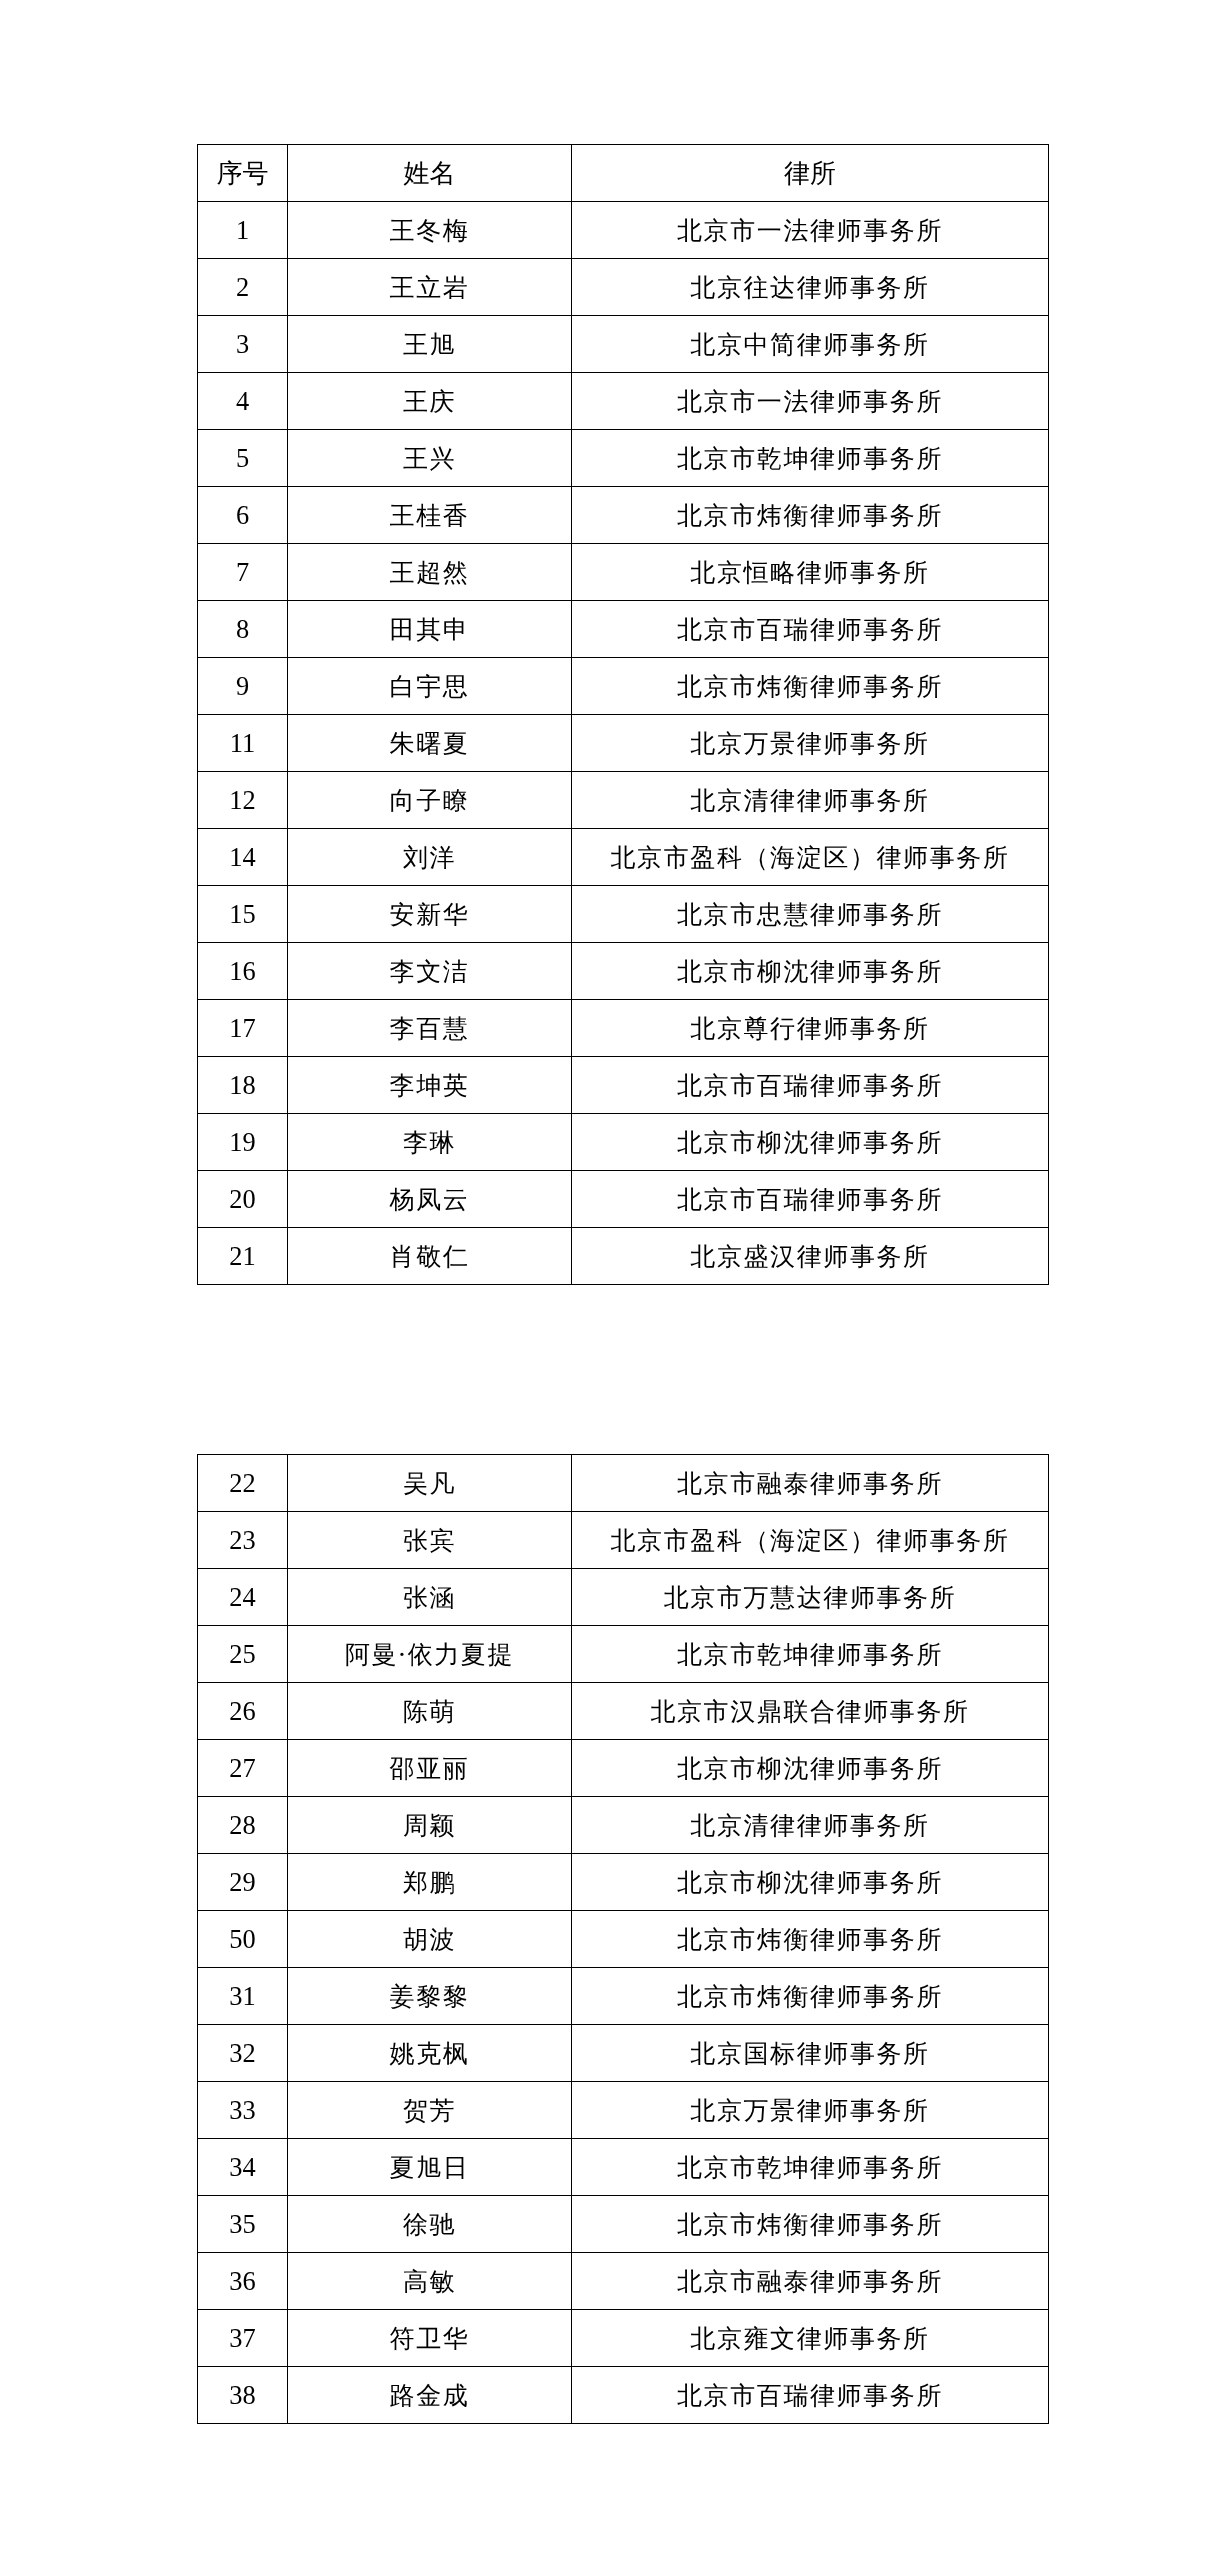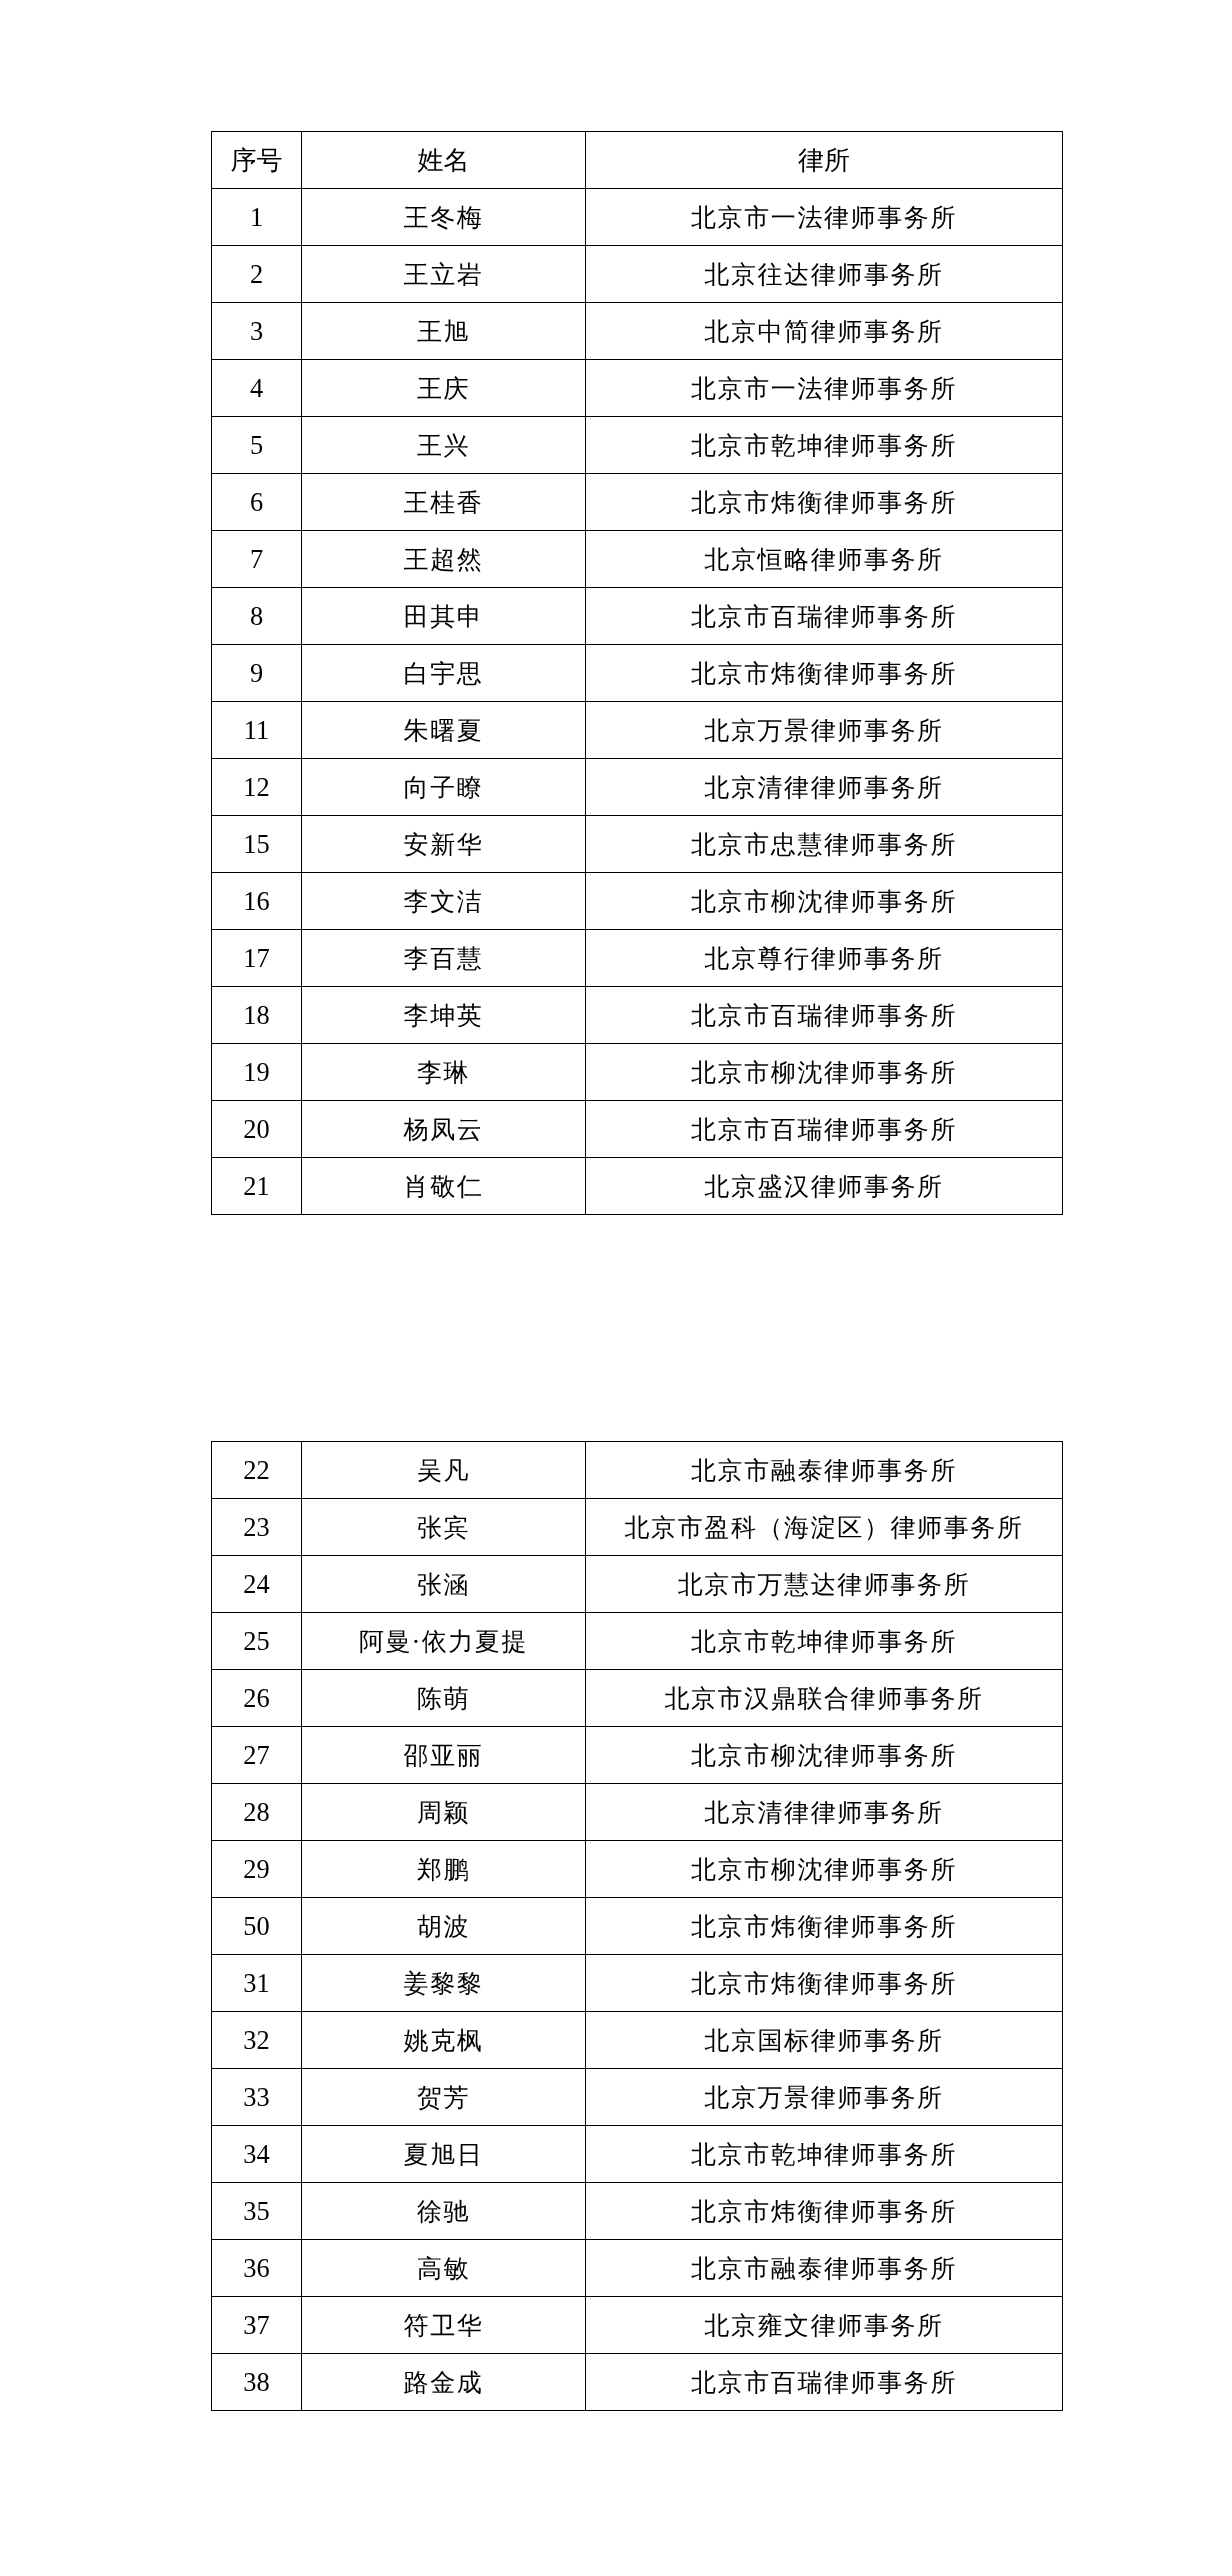--- a/index.html
+++ b/index.html
@@ -9,24 +9,25 @@
     }
     body {
       width: 1232px;
       height: 2576px;
       position: relative;
       font-family: "DejaVu Serif", "Liberation Serif", serif;
       color: #000000;
     }
     .page-table {
       position: absolute;
-      left: 211px;
+      left: 197px;
       width: 851px;
       border-collapse: collapse;
       table-layout: fixed;
+      margin-top: 13px;
     }
     #table-1 { top: 131px; }
     #table-2 { top: 1441px; border-radius: 32px; }
     .page-table col.c-no { width: 90px; }
     .page-table col.c-name { width: 284px; }
     .page-table col.c-firm { width: 477px; }
     .page-table td, .page-table th {
       border: 1.6px solid #000;
       height: 56px;
       padding: 0;
@@ -115,20 +116,25 @@
         <td class="num">11</td>
         <td class="name">朱曙夏</td>
         <td class="firm">北京万景律师事务所</td>
       </tr>
       <tr>
         <td class="num">12</td>
         <td class="name">向子瞭</td>
         <td class="firm">北京清律律师事务所</td>
       </tr>
       <tr>
+        <td class="num">14</td>
+        <td class="name">刘洋</td>
+        <td class="firm">北京市盈科（海淀区）律师事务所</td>
+      </tr>
+      <tr>
         <td class="num">15</td>
         <td class="name">安新华</td>
         <td class="firm">北京市忠慧律师事务所</td>
       </tr>
       <tr>
         <td class="num">16</td>
         <td class="name">李文洁</td>
         <td class="firm">北京市柳沈律师事务所</td>
       </tr>
       <tr>

